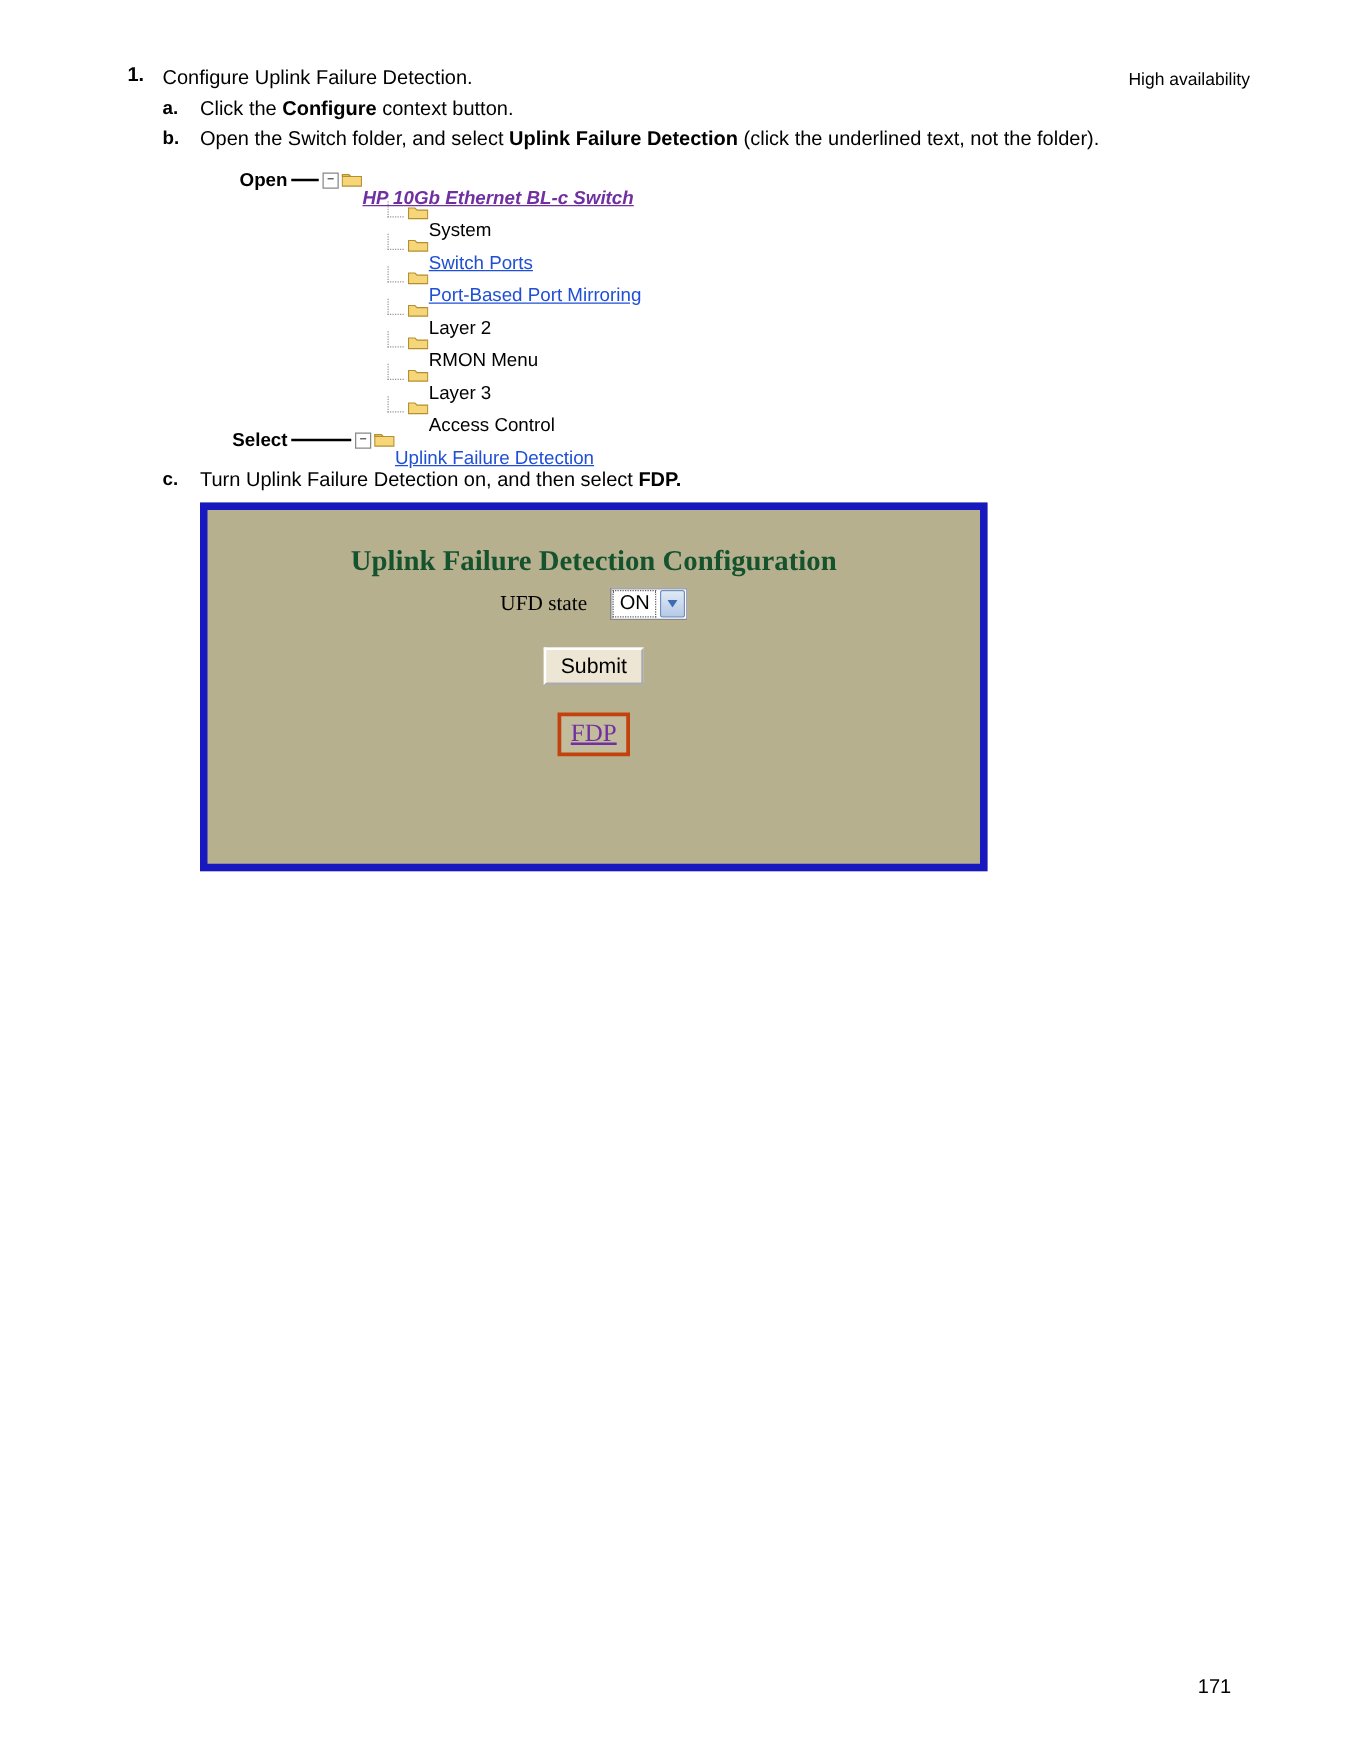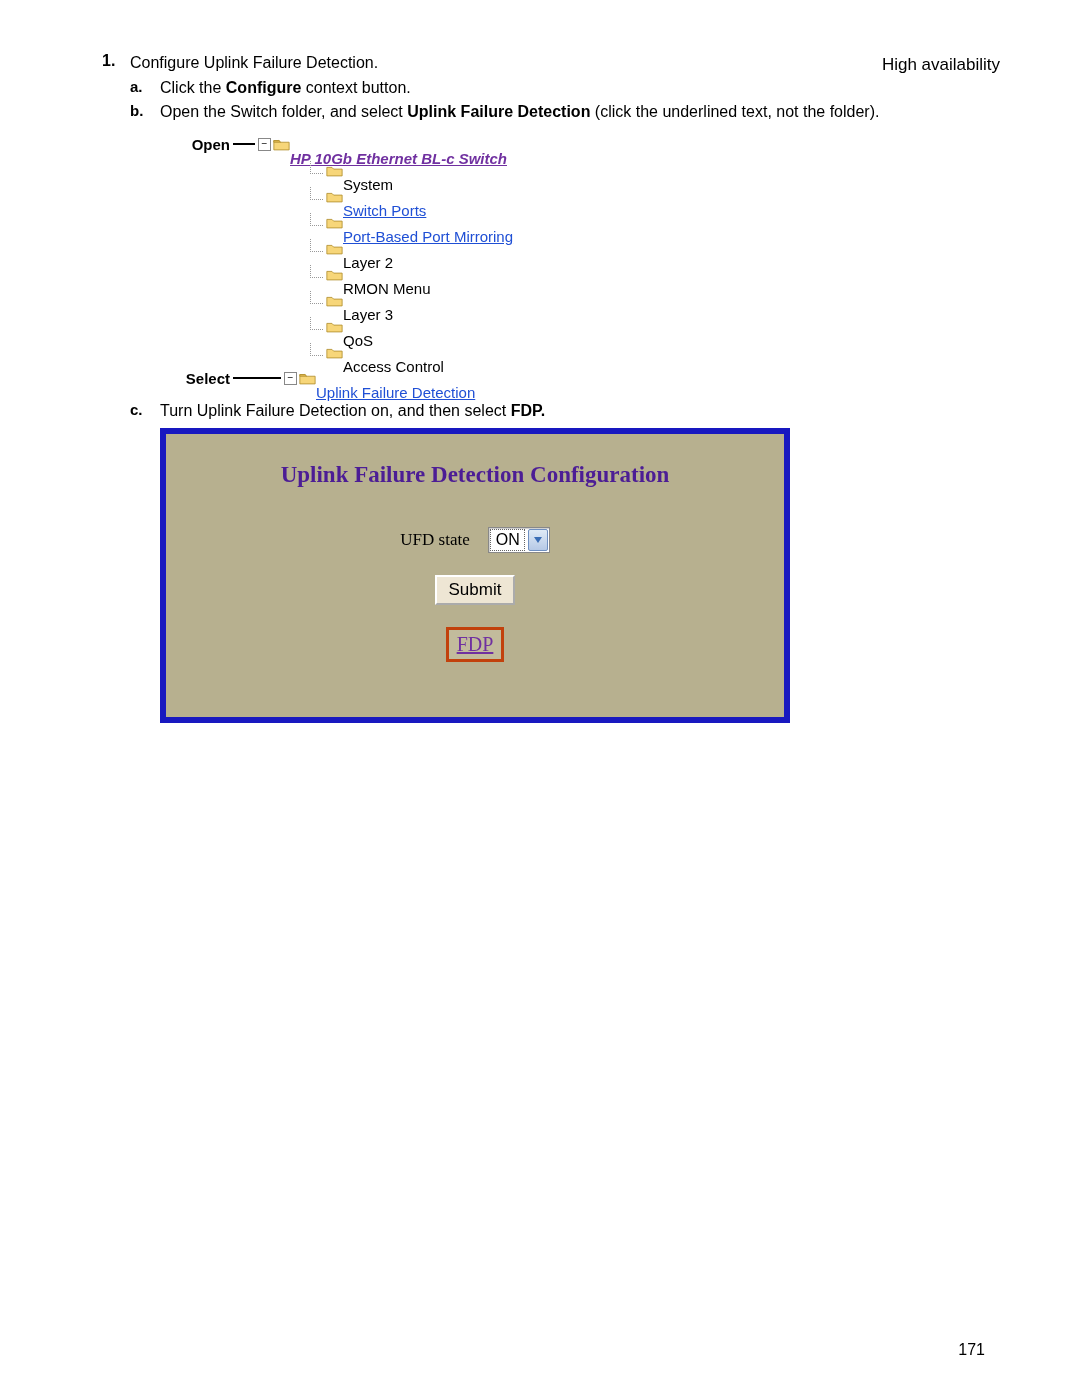--- a/index.html
+++ b/index.html
@@ -14,21 +14,21 @@
     width: 1080px;
     height: 1397px;
     position: relative;
     box-sizing: border-box;
     padding: 50px 60px 40px 60px;
   }
   .header-right {
     position: absolute;
     top: 55px;
     right: 80px;
-    font-size: 17px;
+    font-size: 14px;
     color: #000;
     margin-left: 12px;
   }
   .section-title {
     font-size: 26px;
     color: #006699;
     margin: 45px 0 10px 0;
     font-weight: normal;
   }
   .ol-num {
@@ -146,25 +146,25 @@
     background: #b7b08f;
     margin: 6px 0 0 0;
     position: relative;
     box-sizing: border-box;
     display: flex;
     flex-direction: column;
     align-items: center;
     padding-top: 28px;
   }
   .ufd-title {
-    color: #4c1d95;
+    color: #14532d;
     font-weight: bold;
     font-size: 23px;
     font-family: Georgia, 'Times New Roman', serif;
-    margin-bottom: 39px;
+    margin-bottom: 8px;
   }
   .ufd-row {
     display: flex;
     align-items: center;
     gap: 18px;
     margin-bottom: 22px;
   }
   .ufd-label {
     font-size: 17px;
     font-family: "Times New Roman", serif;
@@ -290,27 +290,20 @@
                       <path d="M1 4 h6 l2 2 h10 v8 h-18 z" fill="#f7d679" stroke="#b29030"></path>
                     </svg></span>
                   <span class="tree-text ">RMON Menu</span>
                 </div>
                 <div class="tree-row tree-child">
                   <span style="display:inline-block;width:12px;border-left:1px dotted #999;border-bottom:1px dotted #999;height:12px;margin-bottom:6px;margin-right:3px"></span>
                   <span class="folder-icon"><svg viewBox="0 0 20 16">
                       <path d="M1 4 h6 l2 2 h10 v8 h-18 z" fill="#f7d679" stroke="#b29030"></path>
                     </svg></span>
                   <span class="tree-text ">Layer 3</span>
-                </div>
-                <div class="tree-row tree-child">
-                  <span style="display:inline-block;width:12px;border-left:1px dotted #999;border-bottom:1px dotted #999;height:12px;margin-bottom:6px;margin-right:3px"></span>
-                  <span class="folder-icon"><svg viewBox="0 0 20 16">
-                      <path d="M1 4 h6 l2 2 h10 v8 h-18 z" fill="#f7d679" stroke="#b29030"></path>
-                    </svg></span>
-                  <span class="tree-text ">QoS</span>
                 </div>
                 <div class="tree-row tree-child">
                   <span style="display:inline-block;width:12px;border-left:1px dotted #999;border-bottom:1px dotted #999;height:12px;margin-bottom:6px;margin-right:3px"></span>
                   <span class="folder-icon"><svg viewBox="0 0 20 16">
                       <path d="M1 4 h6 l2 2 h10 v8 h-18 z" fill="#f7d679" stroke="#b29030"></path>
                     </svg></span>
                   <span class="tree-text ">Access Control</span>
                 </div>
               </div>
 

